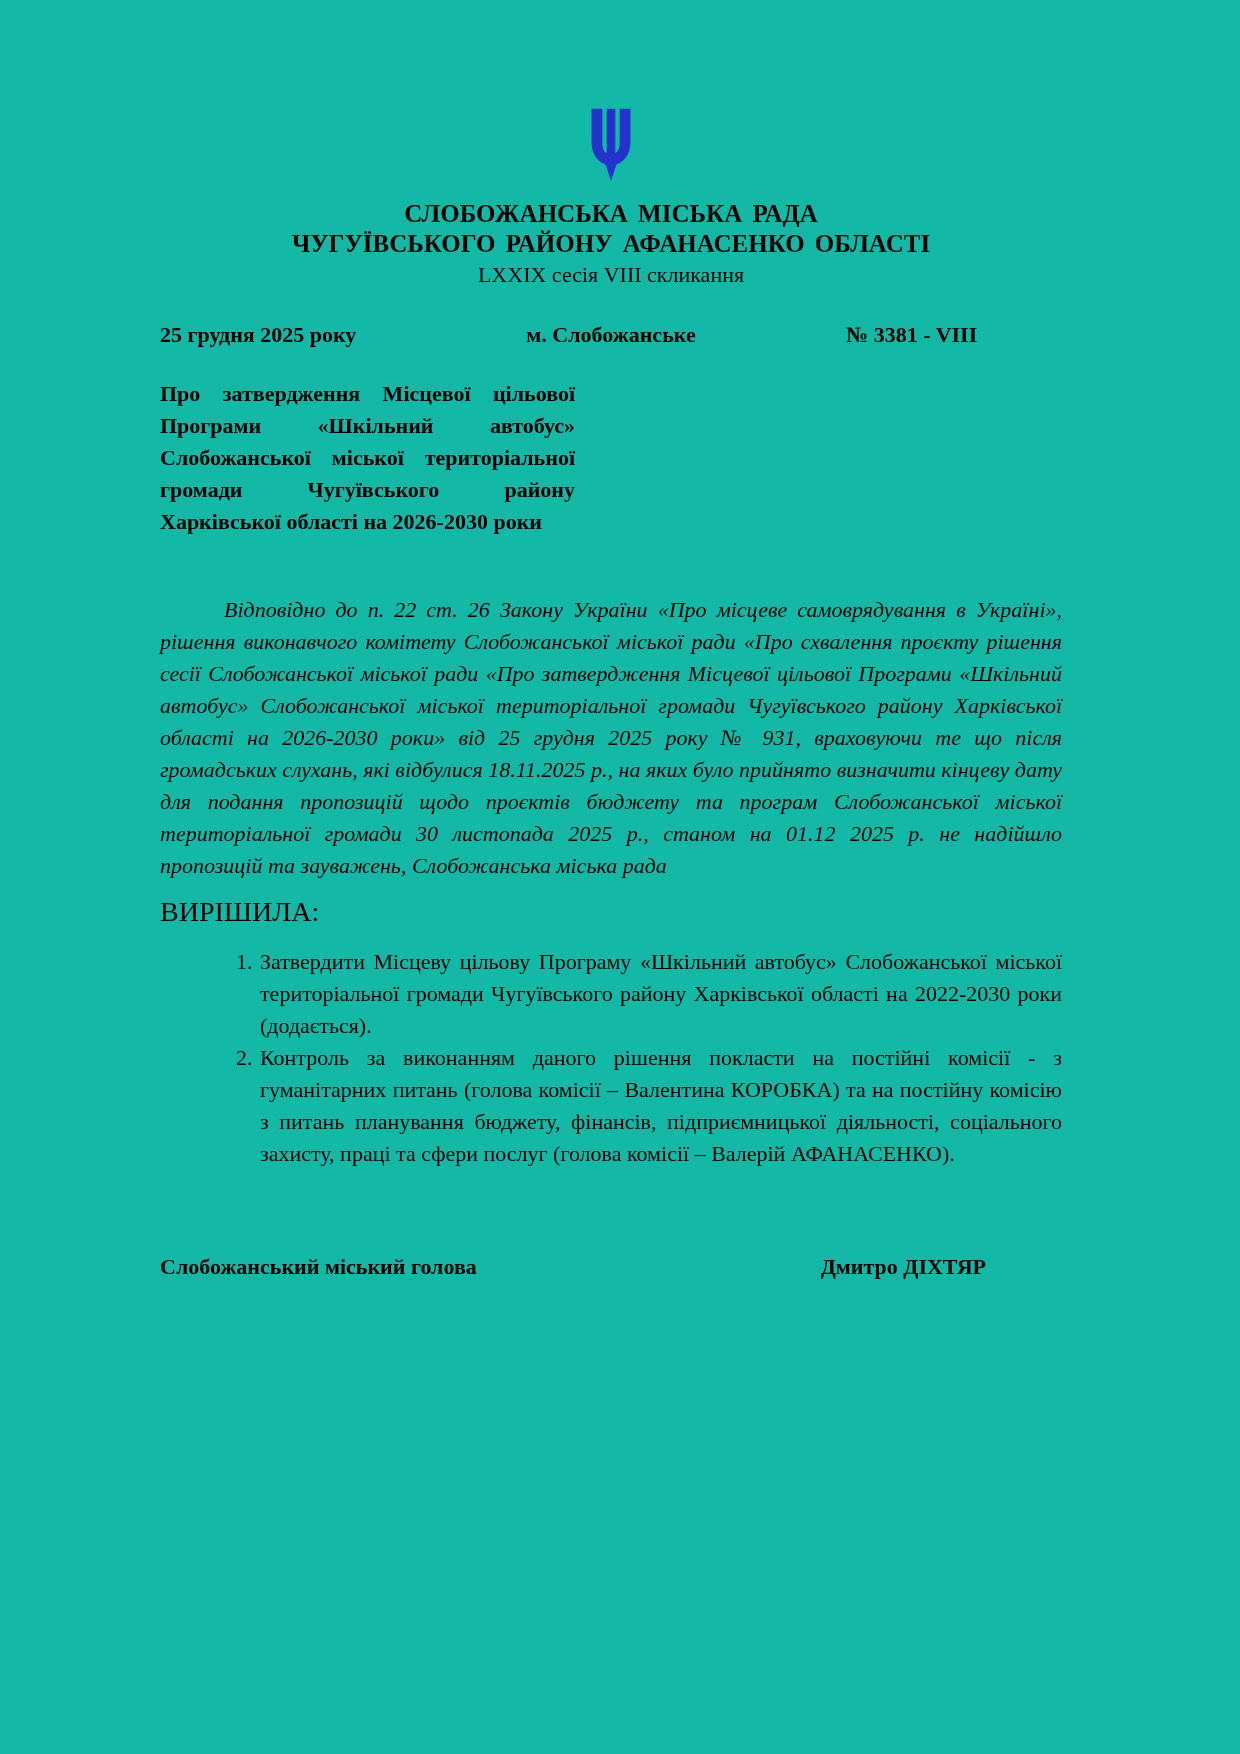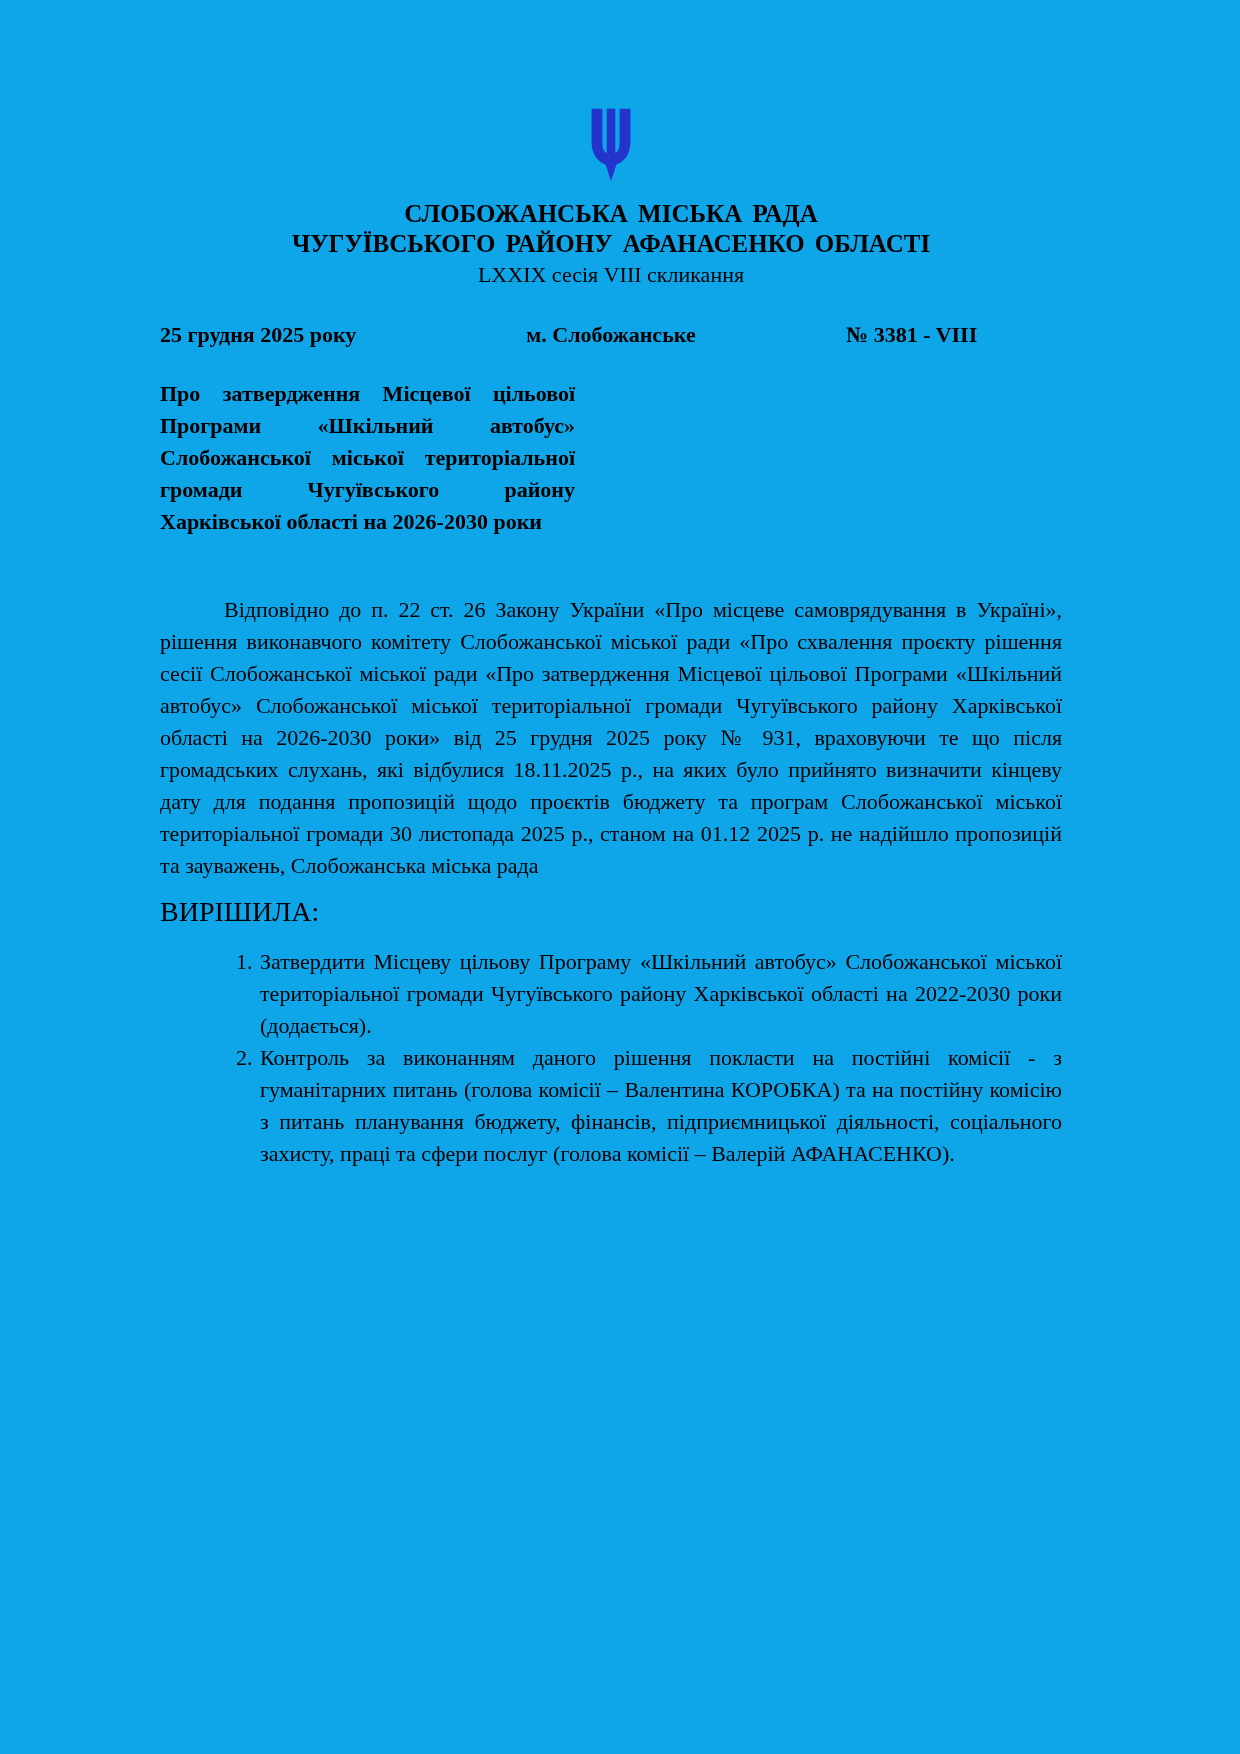--- a/index.html
+++ b/index.html
@@ -4,21 +4,21 @@
 <style>
   html, body {
     margin: 0;
     padding: 0;
     background: #ffffff;
   }
   .page {
     position: relative;
     width: 1240px;
     height: 1754px;
-    background: #0ea5e9;
+    background: #14b8a6;
     color: #000000;
     font-family: "Liberation Serif", "DejaVu Serif", serif;
     box-sizing: border-box;
     padding: 103px 178px 0 160px;
     overflow: hidden;
   }
   .header {
     text-align: center;
   }
   .emblem {
@@ -60,20 +60,21 @@
     font-size: 22px;
     line-height: 32px;
     text-align: justify;
   }
   .preamble {
     margin: 56px 0 0 0;
     font-size: 22px;
     line-height: 32px;
     text-align: justify;
     text-indent: 64px;
+    font-style: italic;
   }
   .resolved-label {
     margin-top: 14px;
     font-size: 28px;
     line-height: 32px;
   }
   .res-list {
     margin: 18px 0 0 0;
     padding: 0 0 0 98px;
     font-size: 22px;
@@ -120,14 +121,18 @@
 
   <p class="preamble">Відповідно до п. 22 ст. 26 Закону України «Про місцеве самоврядування в Україні», рішення виконавчого комітету Слобожанської міської ради «Про схвалення проєкту рішення сесії Слобожанської міської ради «Про затвердження Місцевої цільової Програми «Шкільний автобус» Слобожанської міської територіальної громади Чугуївського району Харківської області на 2026-2030 роки» від 25 грудня 2025 року № 931, враховуючи те що після громадських слухань, які відбулися 18.11.2025 р., на яких було прийнято визначити кінцеву дату для подання пропозицій щодо проєктів бюджету та програм Слобожанської міської територіальної громади 30 листопада 2025 р., станом на 01.12 2025 р. не надійшло пропозицій та зауважень, Слобожанська міська рада</p>
 
   <div class="resolved-label">ВИРІШИЛА:</div>
 
   <ol class="res-list">
     <li>Затвердити Місцеву цільову Програму «Шкільний автобус» Слобожанської міської територіальної громади Чугуївського району Харківської області на 2022-2030 роки (додається).</li>
     <li>Контроль за виконанням даного рішення покласти на постійні комісії - з гуманітарних питань (голова комісії – Валентина КОРОБКА) та на постійну комісію з питань планування бюджету, фінансів, підприємницької діяльності, соціального захисту, праці та сфери послуг (голова комісії – Валерій АФАНАСЕНКО).</li>
   </ol>
 
+  <div class="signature-row">
+    <span>Слобожанський міський голова</span>
+    <span class="sig-name">Дмитро ДІХТЯР</span>
+  </div>
 
 </div>
 
 </body></html>

